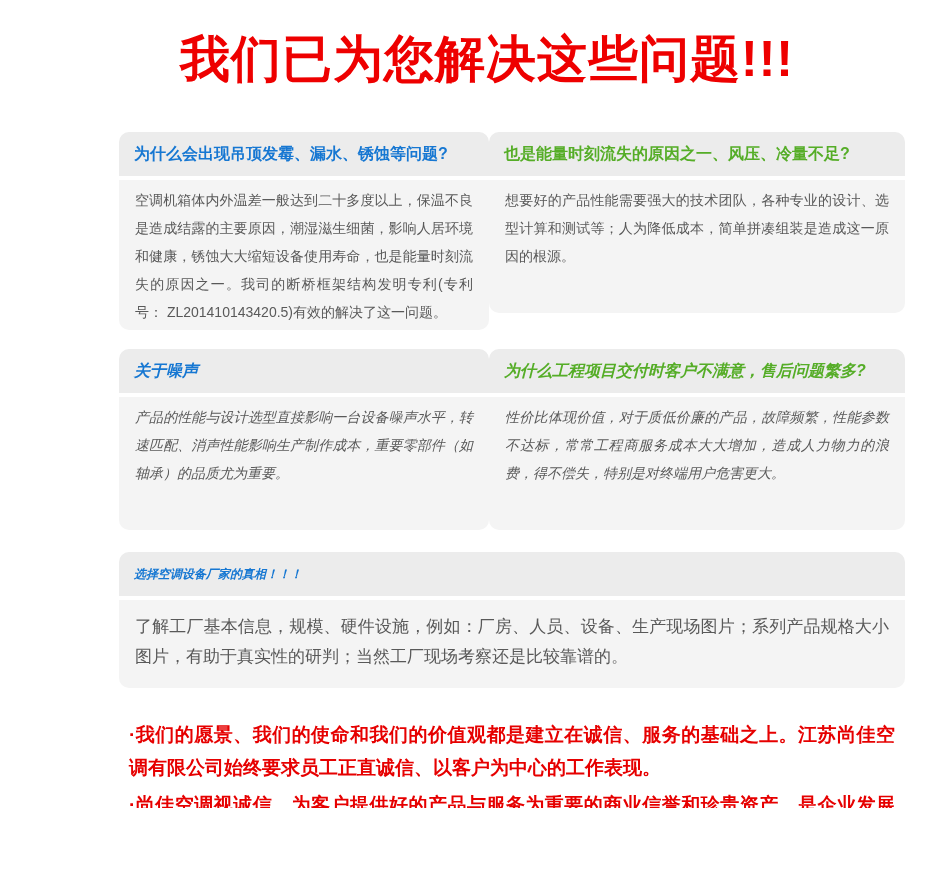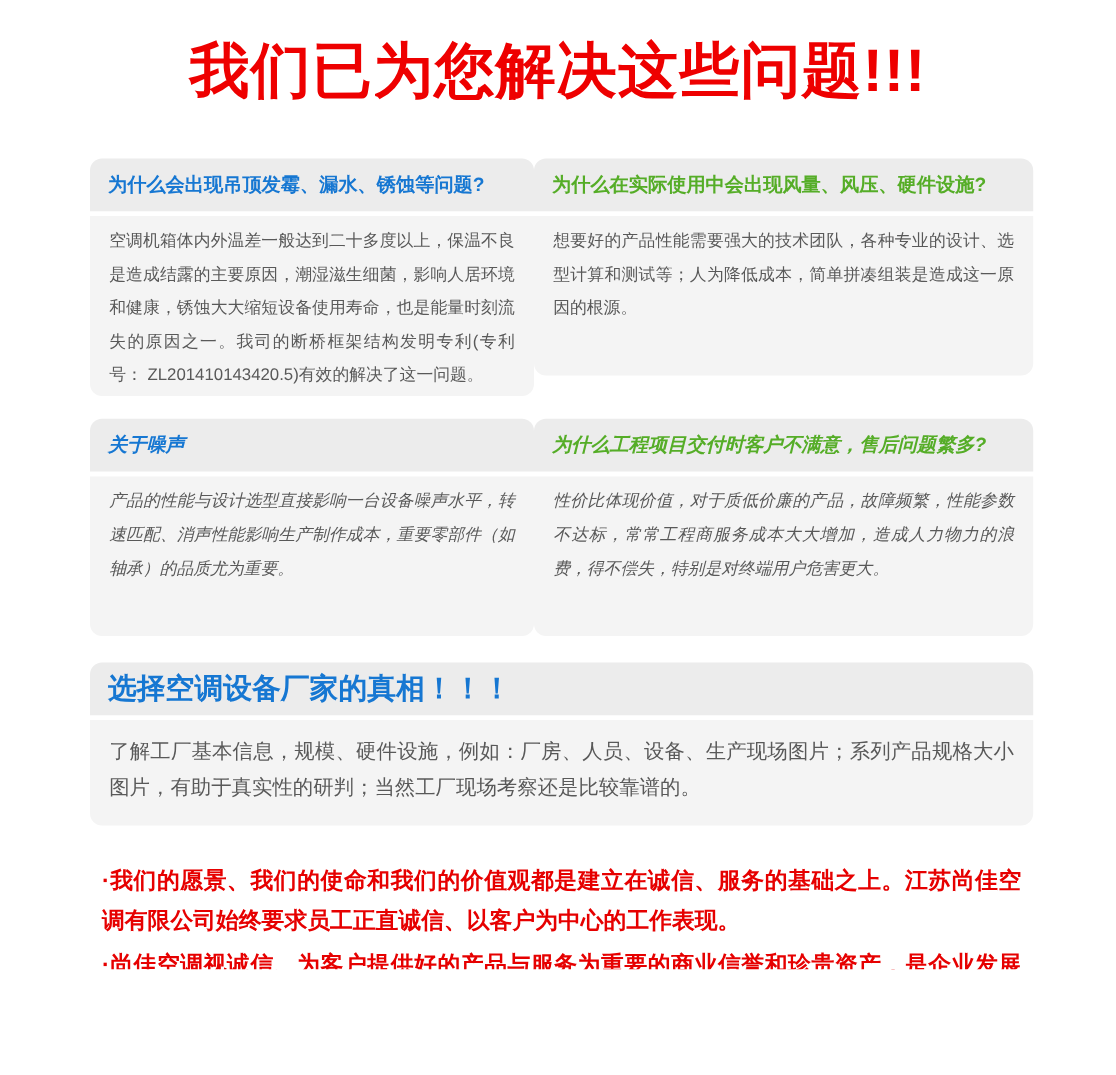--- a/index.html
+++ b/index.html
@@ -17,20 +17,21 @@
   body{
     font-family:"Liberation Sans","DejaVu Sans",sans-serif;
   }
   .page{
     position:relative;
     width:930px;
     height:808px;
     margin:0 auto;
     background:var(--page-bg);
     overflow:hidden;
+    padding-left:44px;
   }
   .title{
     margin-top:26px;
     text-align:center;
     font-size:50px;
     line-height:66px;
     font-weight:bold;
     color:var(--title-red);
     letter-spacing:1px;
   }
@@ -53,21 +54,21 @@
     display:flex;
     align-items:center;
     padding:0 15px;
     background:var(--card-head-bg);
     border-radius:10px 10px 0 0;
     font-size:16px;
     font-weight:bold;
   }
   .card-head.blue{color:var(--heading-blue);}
   .card-head.green{color:var(--heading-green);}
-  .card-full .card-head{font-size:24px;}
+  .card-full .card-head{font-size:12px;font-style:italic;}
   .card-body{
     margin-top:4px;
     background:var(--card-body-bg);
     border-radius:0 0 10px 10px;
     padding:6px 16px 4px;
     font-size:14px;
     line-height:28px;
     color:var(--body-gray);
     text-align:justify;
   }
@@ -101,21 +102,21 @@
   <h1 class="title">我们已为您解决这些问题!!!</h1>
 
   <div class="content">
 
     <div class="row row-1">
       <section class="card card-narrow">
         <header class="card-head blue">为什么会出现吊顶发霉、漏水、锈蚀等问题?</header>
         <div class="card-body body-1">空调机箱体内外温差一般达到二十多度以上，保温不良是造成结露的主要原因，潮湿滋生细菌，影响人居环境和健康，锈蚀大大缩短设备使用寿命，也是能量时刻流失的原因之一。我司的断桥框架结构发明专利(专利号： ZL201410143420.5)有效的解决了这一问题。</div>
       </section>
       <section class="card card-wide">
-        <header class="card-head green">为什么在实际使用中会出现风量、风压、硬件设施?</header>
+        <header class="card-head green">也是能量时刻流失的原因之一、风压、冷量不足?</header>
         <div class="card-body body-2">想要好的产品性能需要强大的技术团队，各种专业的设计、选型计算和测试等；人为降低成本，简单拼凑组装是造成这一原因的根源。</div>
       </section>
     </div>
 
     <div class="row row-2">
       <section class="card card-narrow">
         <header class="card-head blue">关于噪声</header>
         <div class="card-body body-3">产品的性能与设计选型直接影响一台设备噪声水平，转速匹配、消声性能影响生产制作成本，重要零部件（如轴承）的品质尤为重要。</div>
       </section>
       <section class="card card-wide">

